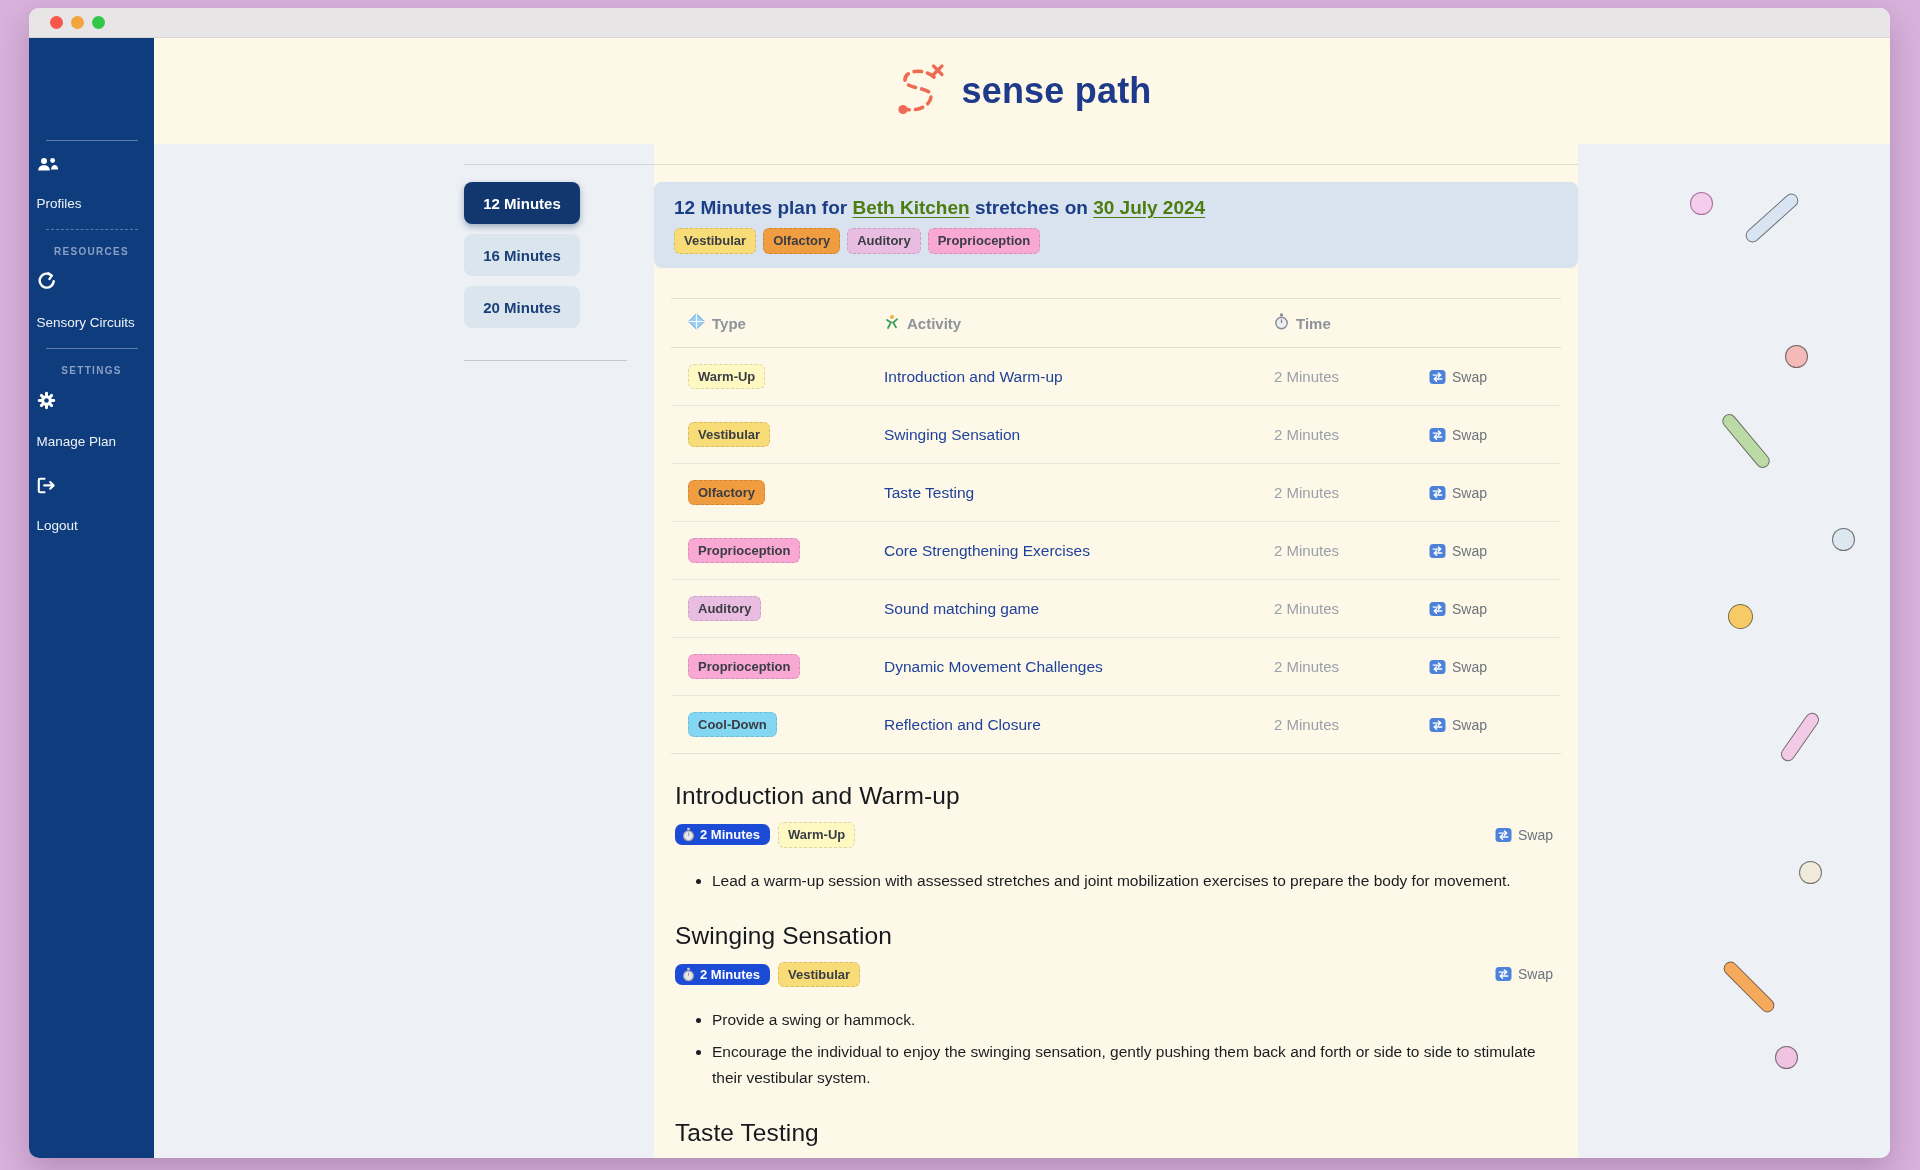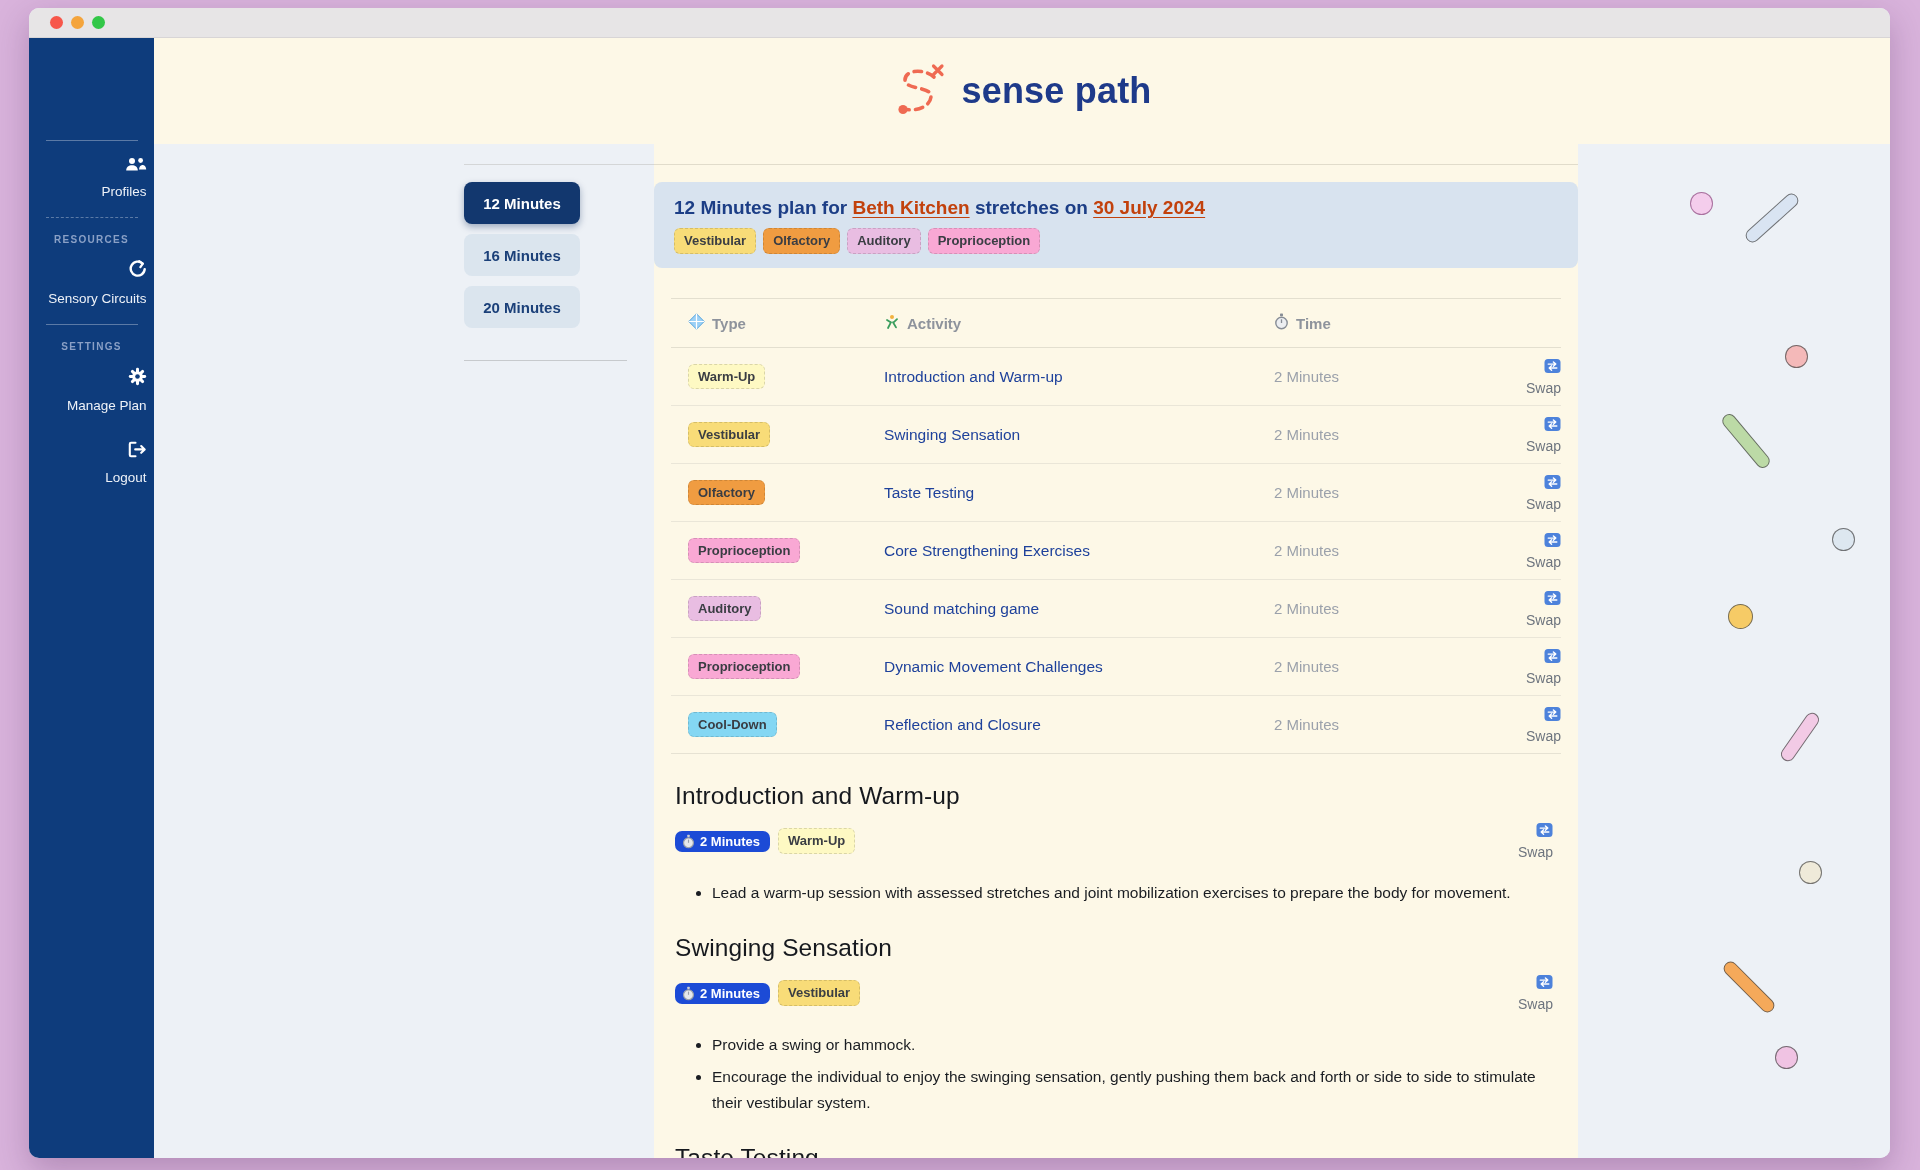--- a/index.html
+++ b/index.html
@@ -29,21 +29,21 @@
   .sidebar{
     width:125px;flex:none;background:#0e3c7c;color:#eef2f8;
     display:flex;flex-direction:column;align-items:center;text-align:center;
   }
   .sb-divider{width:92px;border-top:1px solid rgba(255,255,255,.32);}
   .sb-divider.dashed{border-top-style:dashed;}
   .sb-d1{margin-top:102px;}
   .sb-d2{margin-top:16px;}
   .sb-d3{margin-top:16px;}
   .sb-item{
-    display:flex;flex-direction:column;align-items:flex-end;gap:4px;
+    display:flex;flex-direction:column;align-items:flex-start;gap:16px;
     margin-top:15px;font-size:13.5px;line-height:1.45;cursor:pointer;width:110px;
   }
   .sb-section{
     margin-top:16px;font-size:10px;font-weight:bold;letter-spacing:1.3px;color:#8aa0c6;
   }
   .sb-logout{margin-top:26px;}
 
   
   .main{flex:1 1 auto;position:relative;background:#edf1f6;}
   .band{
@@ -67,21 +67,21 @@
   
   .column{
     position:absolute;left:500px;top:0;width:924px;height:100%;
     background:#fdf8e7;z-index:1;box-sizing:border-box;
   }
   .plan-card{
     margin:38px 0 0;background:#d8e3ef;border-radius:8px;
     height:86px;box-sizing:border-box;padding:15px 20px 0;
   }
   .plan-title{font-size:19px;font-weight:bold;color:#1c3e86;}
-  .plan-title .u{color:#c2410c;text-decoration:underline;text-underline-offset:3px;}
+  .plan-title .u{color:#4d7c0f;text-decoration:underline;text-underline-offset:3px;}
   .plan-badges{display:flex;gap:7px;margin-top:9px;}
 
   .badge{
     display:inline-flex;align-items:center;
     font-size:13px;font-weight:bold;color:#3a3d43;
     padding:3px 9px;border-radius:6px;border:1px dashed rgba(0,0,0,.14);line-height:1.35;
     white-space:nowrap;
     text-align:right;
   }
   .b-warmup{background:#fef9c3;}
@@ -99,21 +99,21 @@
   }
   .thead{height:48px;border-bottom:1px solid #e3dfcf;color:#8e939c;font-weight:bold;font-size:15px;}
   .th{display:flex;align-items:center;gap:7px;}
   .trow{height:57px;border-bottom:1px solid #eae6d8;}
   .trow:last-child{border-bottom:none;}
   .activity-link{color:#1e419b;font-size:15.5px;font-weight:500;text-decoration:none;cursor:pointer;}
   .time{color:#9ba1ab;font-size:15px;}
   .swap{
     display:inline-flex;align-items:flex-end;gap:6px;
     background:none;border:none;padding:0;cursor:pointer;
-    color:#6d747e;font-size:14px;font-weight:500;font-family:inherit;flex-direction:column;
+    color:#6d747e;font-size:14px;font-weight:500;font-family:inherit;
   }
 
   
   .sections{padding:0 21px;}
   .sec{margin-top:28px;}
   .sec h2{margin:0;font-size:24.5px;font-weight:500;color:#16191e;letter-spacing:.1px;}
   .sec-meta{display:flex;align-items:center;gap:8px;margin-top:12px;}
   .sec-meta .swap{margin-left:auto;margin-right:4px;}
   .pill{
     display:inline-flex;align-items:center;gap:5px;

